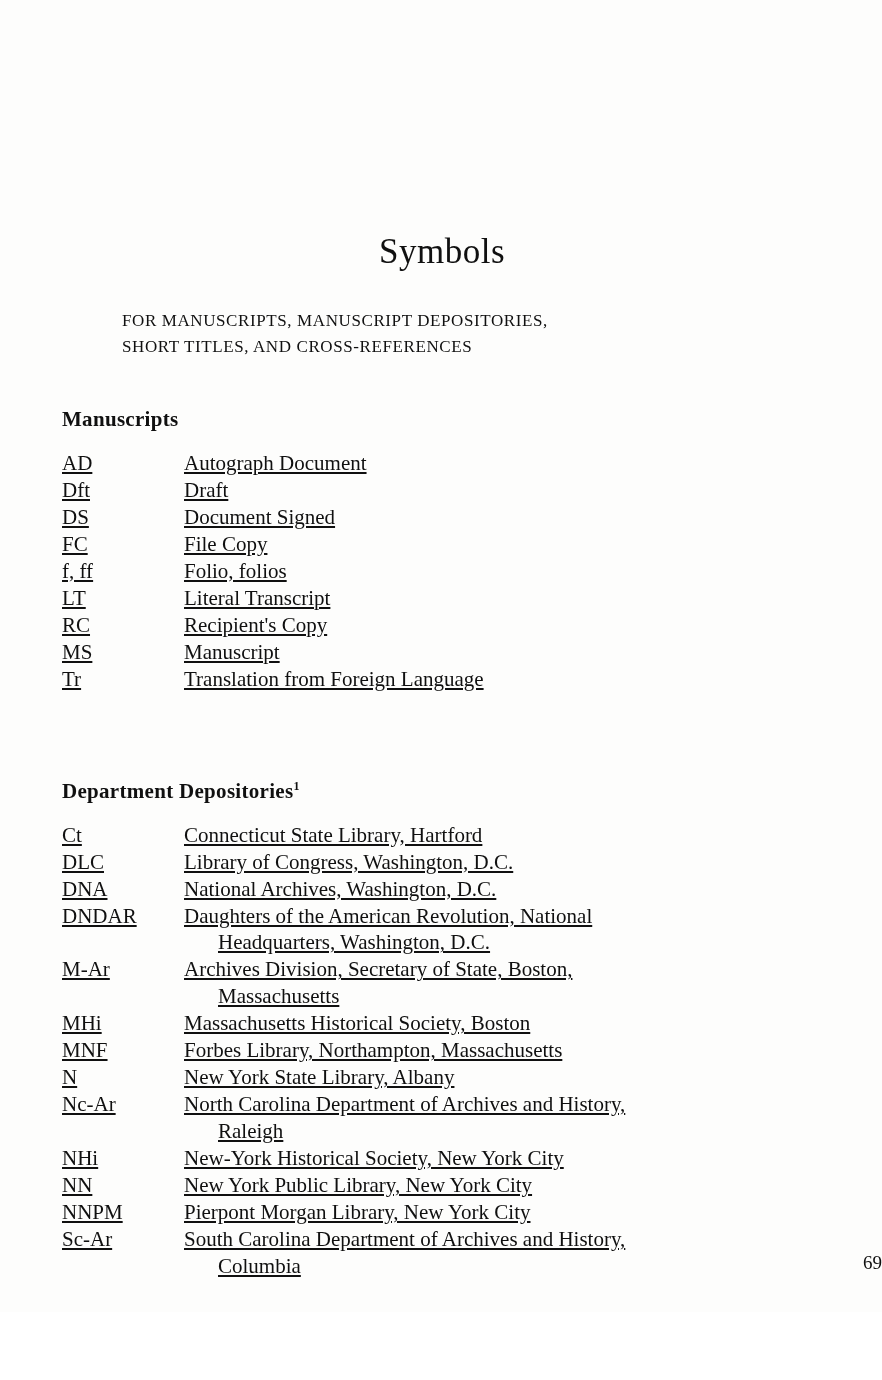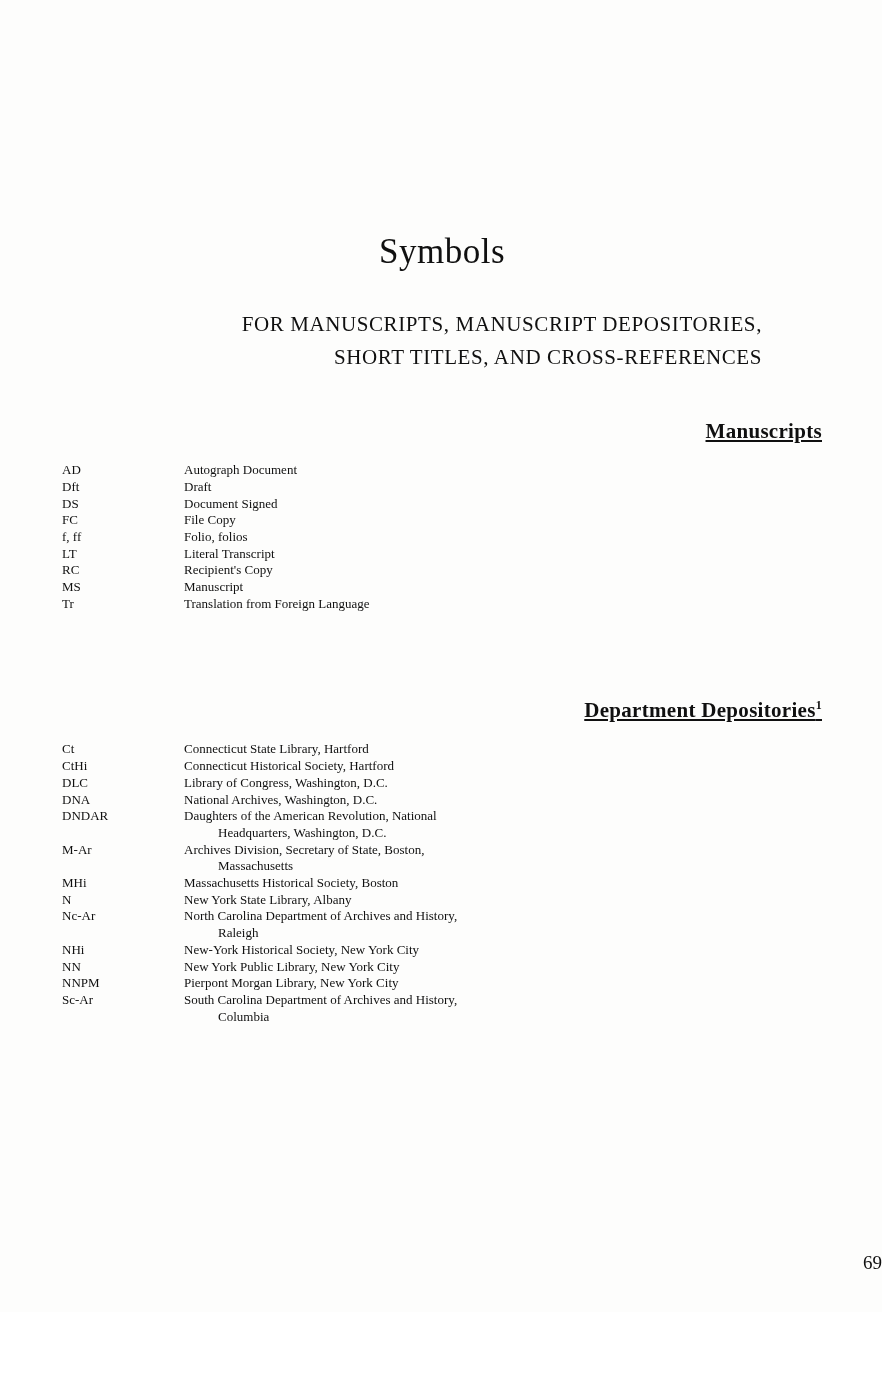--- a/index.html
+++ b/index.html
@@ -30,53 +30,53 @@
   }
   .page-title {
     text-align: center;
     font-size: 35px;
     font-weight: normal;
     letter-spacing: 0.5px;
     margin: 0 0 36px 0;
     font-family: "Liberation Serif", serif;
   }
   .subtitle {
-    text-align: right;
-    font-size: 21px;
+    text-align: left;
+    font-size: 17px;
     letter-spacing: 0.6px;
     line-height: 1.55;
     margin: 0 auto;
     width: 640px;
   }
   .section-head {
-    text-align: right;
+    text-align: left;
     font-size: 21px;
     font-weight: bold;
     margin: 46px 0 18px 0;
     letter-spacing: 0.3px;
-    text-decoration: underline;
   }
   .section-head.second {
     margin-top: 86px;
   }
   .section-head sup {
     font-size: 12px;
     vertical-align: super;
     font-weight: bold;
   }
   table.entries {
     border-collapse: collapse;
     width: 100%;
     margin: 0;
   }
   table.entries td {
     vertical-align: top;
-    font-size: 13px;
+    font-size: 21px;
     line-height: 1.285;
     padding: 0;
+    text-decoration: underline;
   }
   td.sym {
     width: 122px;
     white-space: nowrap;
     padding-right: 8px;
   }
   td.desc {
     width: auto;
   }
   .desc .cont {
@@ -156,26 +156,20 @@
 
     <table class="entries">
       <tbody>
         <tr>
           <td class="sym">Ct</td>
           <td class="desc">
             <span>Connecticut State Library, Hartford</span>
           </td>
         </tr>
         <tr>
-          <td class="sym">CtHi</td>
-          <td class="desc">
-            <span>Connecticut Historical Society, Hartford</span>
-          </td>
-        </tr>
-        <tr>
           <td class="sym">DLC</td>
           <td class="desc">
             <span>Library of Congress, Washington, D.C.</span>
           </td>
         </tr>
         <tr>
           <td class="sym">DNA</td>
           <td class="desc">
             <span>National Archives, Washington, D.C.</span>
           </td>
@@ -194,20 +188,26 @@
             <span class="cont">Massachusetts</span>
           </td>
         </tr>
         <tr>
           <td class="sym">MHi</td>
           <td class="desc">
             <span>Massachusetts Historical Society, Boston</span>
           </td>
         </tr>
         <tr>
+          <td class="sym">MNF</td>
+          <td class="desc">
+            <span>Forbes Library, Northampton, Massachusetts</span>
+          </td>
+        </tr>
+        <tr>
           <td class="sym">N</td>
           <td class="desc">
             <span>New York State Library, Albany</span>
           </td>
         </tr>
         <tr>
           <td class="sym">Nc-Ar</td>
           <td class="desc">
             <span>North Carolina Department of Archives and History,</span>
             <span class="cont">Raleigh</span>

